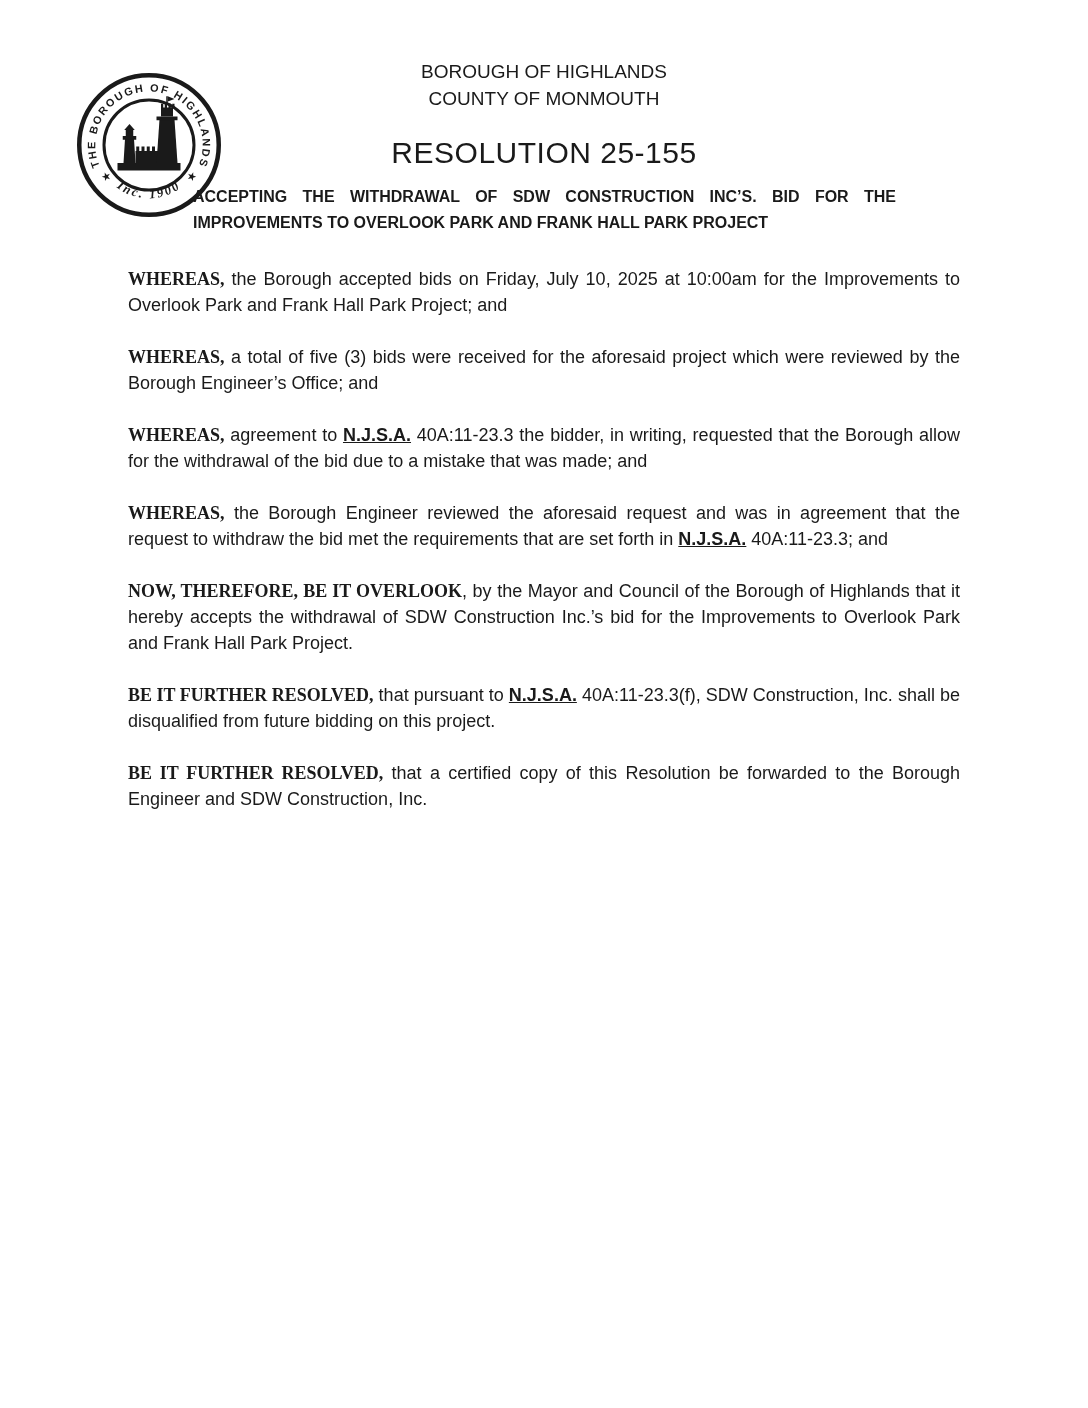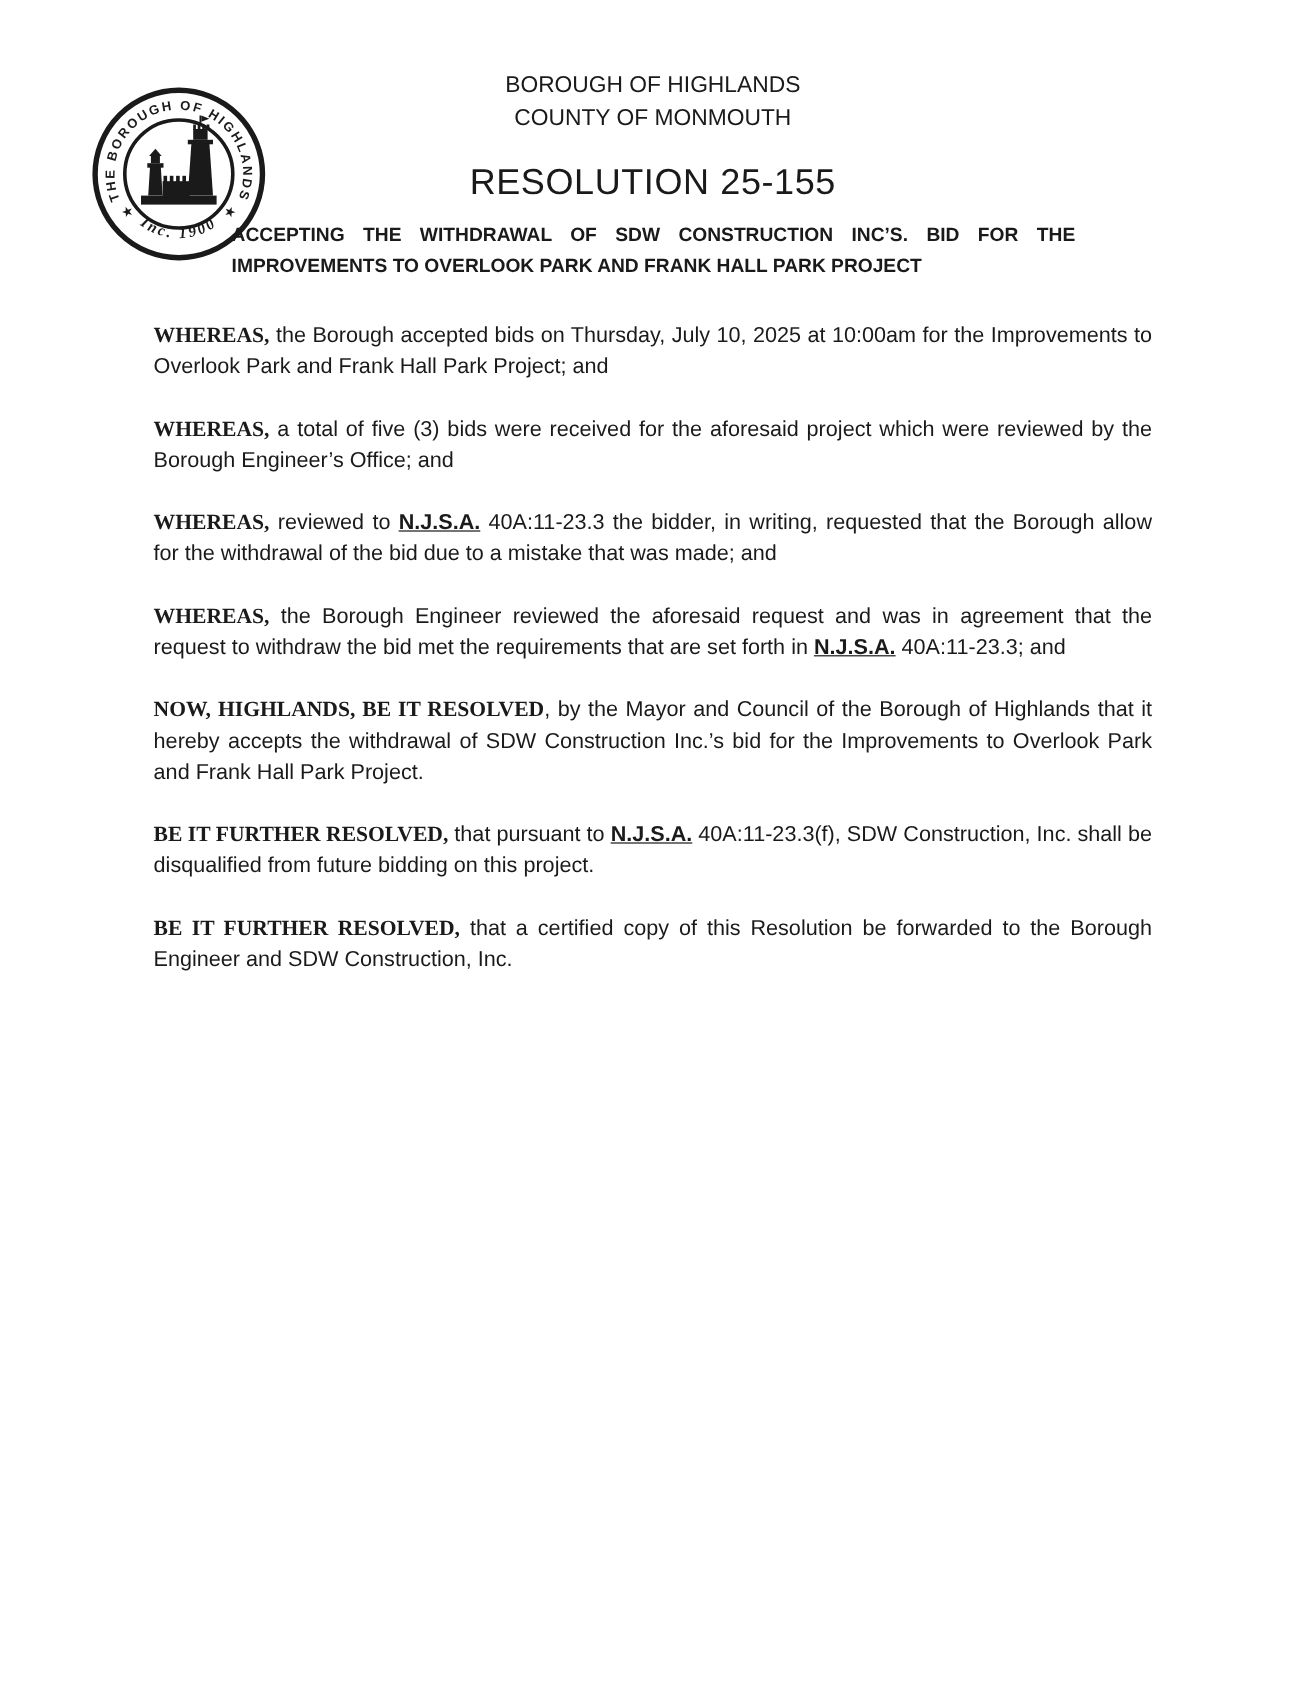--- a/index.html
+++ b/index.html
@@ -122,22 +122,22 @@
   <div class="header">
     <div>BOROUGH OF HIGHLANDS</div>
     <div>COUNTY OF MONMOUTH</div>
   </div>
 
   <h1 class="title">RESOLUTION 25-155</h1>
 
   <p class="subtitle">ACCEPTING THE WITHDRAWAL OF SDW CONSTRUCTION INC’S. BID FOR THE IMPROVEMENTS TO OVERLOOK PARK AND FRANK HALL PARK PROJECT</p>
 
   <div class="bodytext" id="paragraphs">
-      <p><span class="b">WHEREAS,</span><span> the Borough accepted bids on Thursday, July 10, 2025 at 10:00am for the Improvements to Overlook Park and Frank Hall Park Project; and</span></p>
+      <p><span class="b">WHEREAS,</span><span> the Borough accepted bids on Friday, July 10, 2025 at 10:00am for the Improvements to Overlook Park and Frank Hall Park Project; and</span></p>
       <p><span class="b">WHEREAS,</span><span> a total of five (3) bids were received for the aforesaid project which were reviewed by the Borough Engineer’s Office; and</span></p>
-      <p><span class="b">WHEREAS,</span><span> reviewed to </span><span class="u">N.J.S.A.</span><span> 40A:11-23.3 the bidder, in writing, requested that the Borough allow for the withdrawal of the bid due to a mistake that was made; and</span></p>
+      <p><span class="b">WHEREAS,</span><span> agreement to </span><span class="u">N.J.S.A.</span><span> 40A:11-23.3 the bidder, in writing, requested that the Borough allow for the withdrawal of the bid due to a mistake that was made; and</span></p>
       <p><span class="b">WHEREAS,</span><span> the Borough Engineer reviewed the aforesaid request and was in agreement that the request to withdraw the bid met the requirements that are set forth in </span><span class="u">N.J.S.A.</span><span> 40A:11-23.3; and</span></p>
-      <p><span class="b">NOW, HIGHLANDS, BE IT RESOLVED</span><span>, by the Mayor and Council of the Borough of Highlands that it hereby accepts the withdrawal of SDW Construction Inc.’s bid for the Improvements to Overlook Park and Frank Hall Park Project.</span></p>
+      <p><span class="b">NOW, THEREFORE, BE IT OVERLOOK</span><span>, by the Mayor and Council of the Borough of Highlands that it hereby accepts the withdrawal of SDW Construction Inc.’s bid for the Improvements to Overlook Park and Frank Hall Park Project.</span></p>
       <p><span class="b">BE IT FURTHER RESOLVED,</span><span> that pursuant to </span><span class="u">N.J.S.A.</span><span> 40A:11-23.3(f), SDW Construction, Inc. shall be disqualified from future bidding on this project.</span></p>
       <p><span class="b">BE IT FURTHER RESOLVED,</span><span> that a certified copy of this Resolution be forwarded to the Borough Engineer and SDW Construction, Inc.</span></p>
     </div>
 
 </div>
 
 </body></html>

